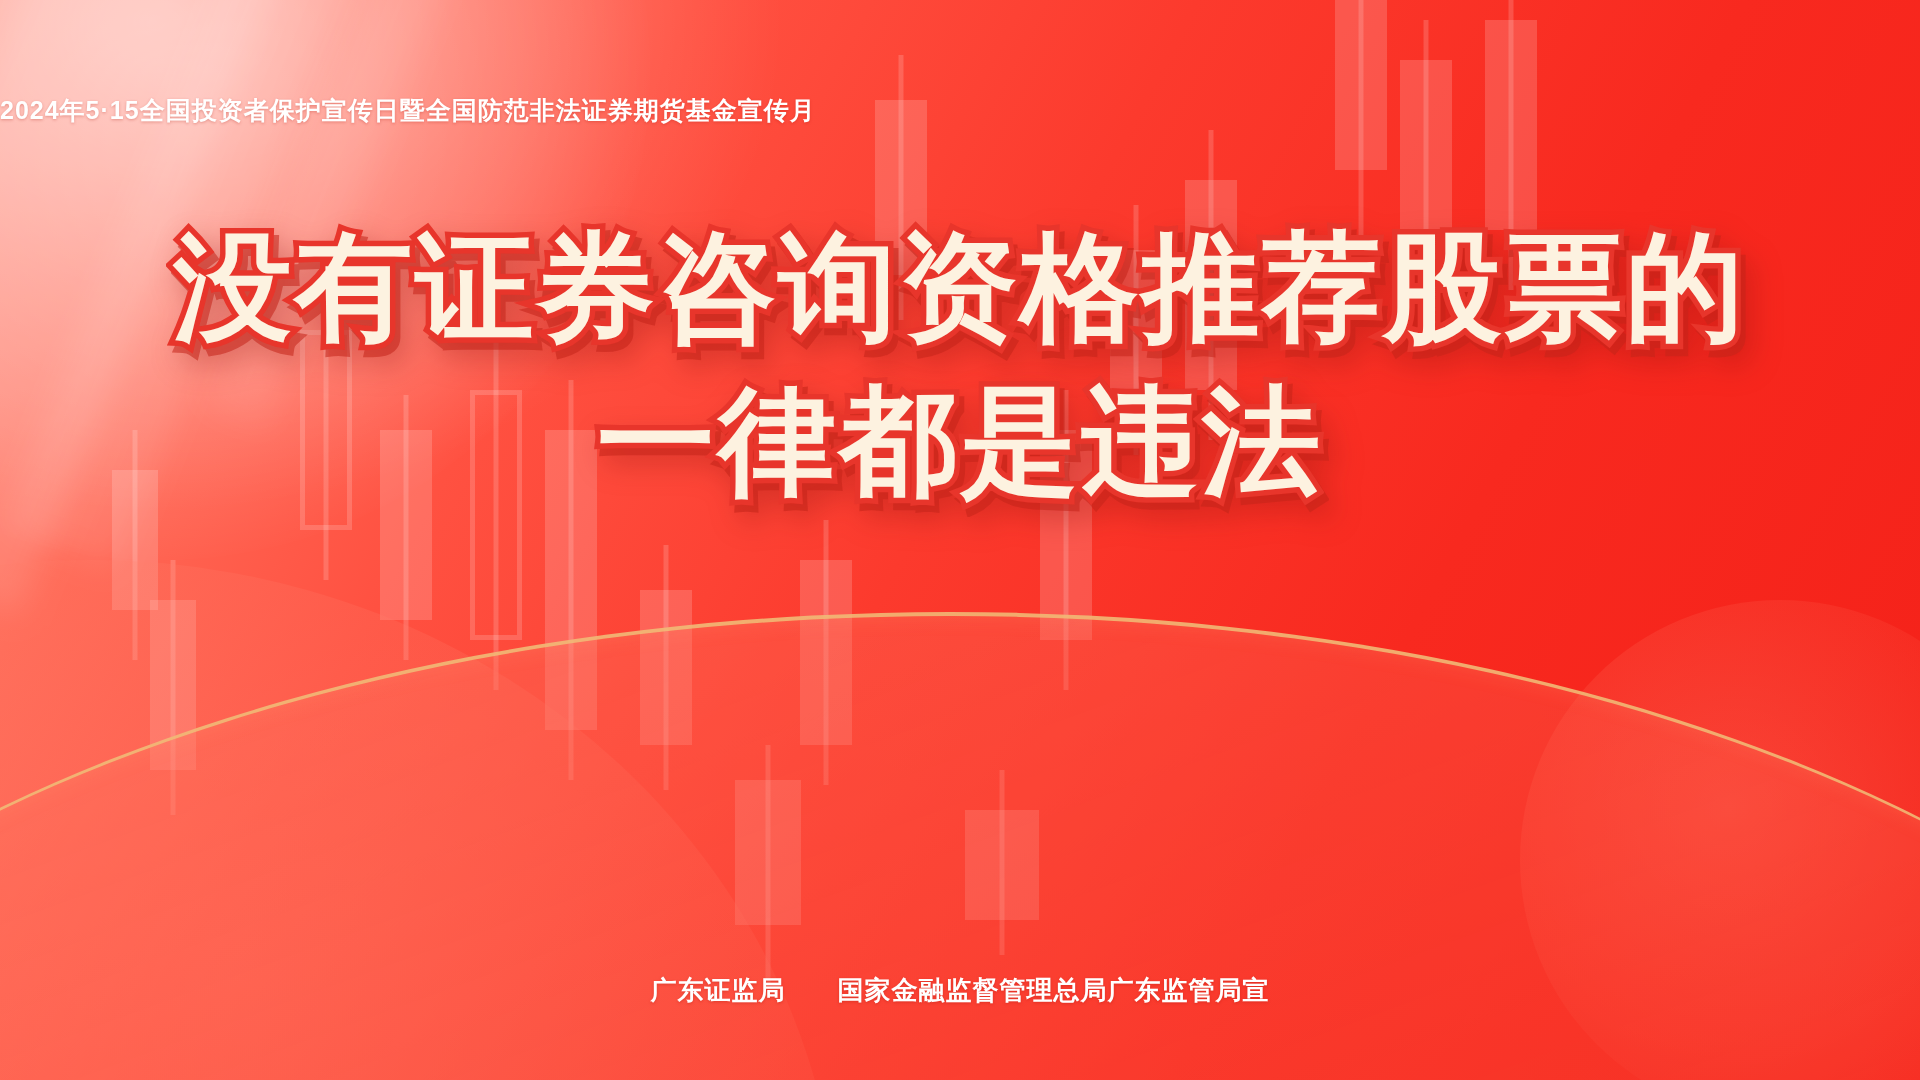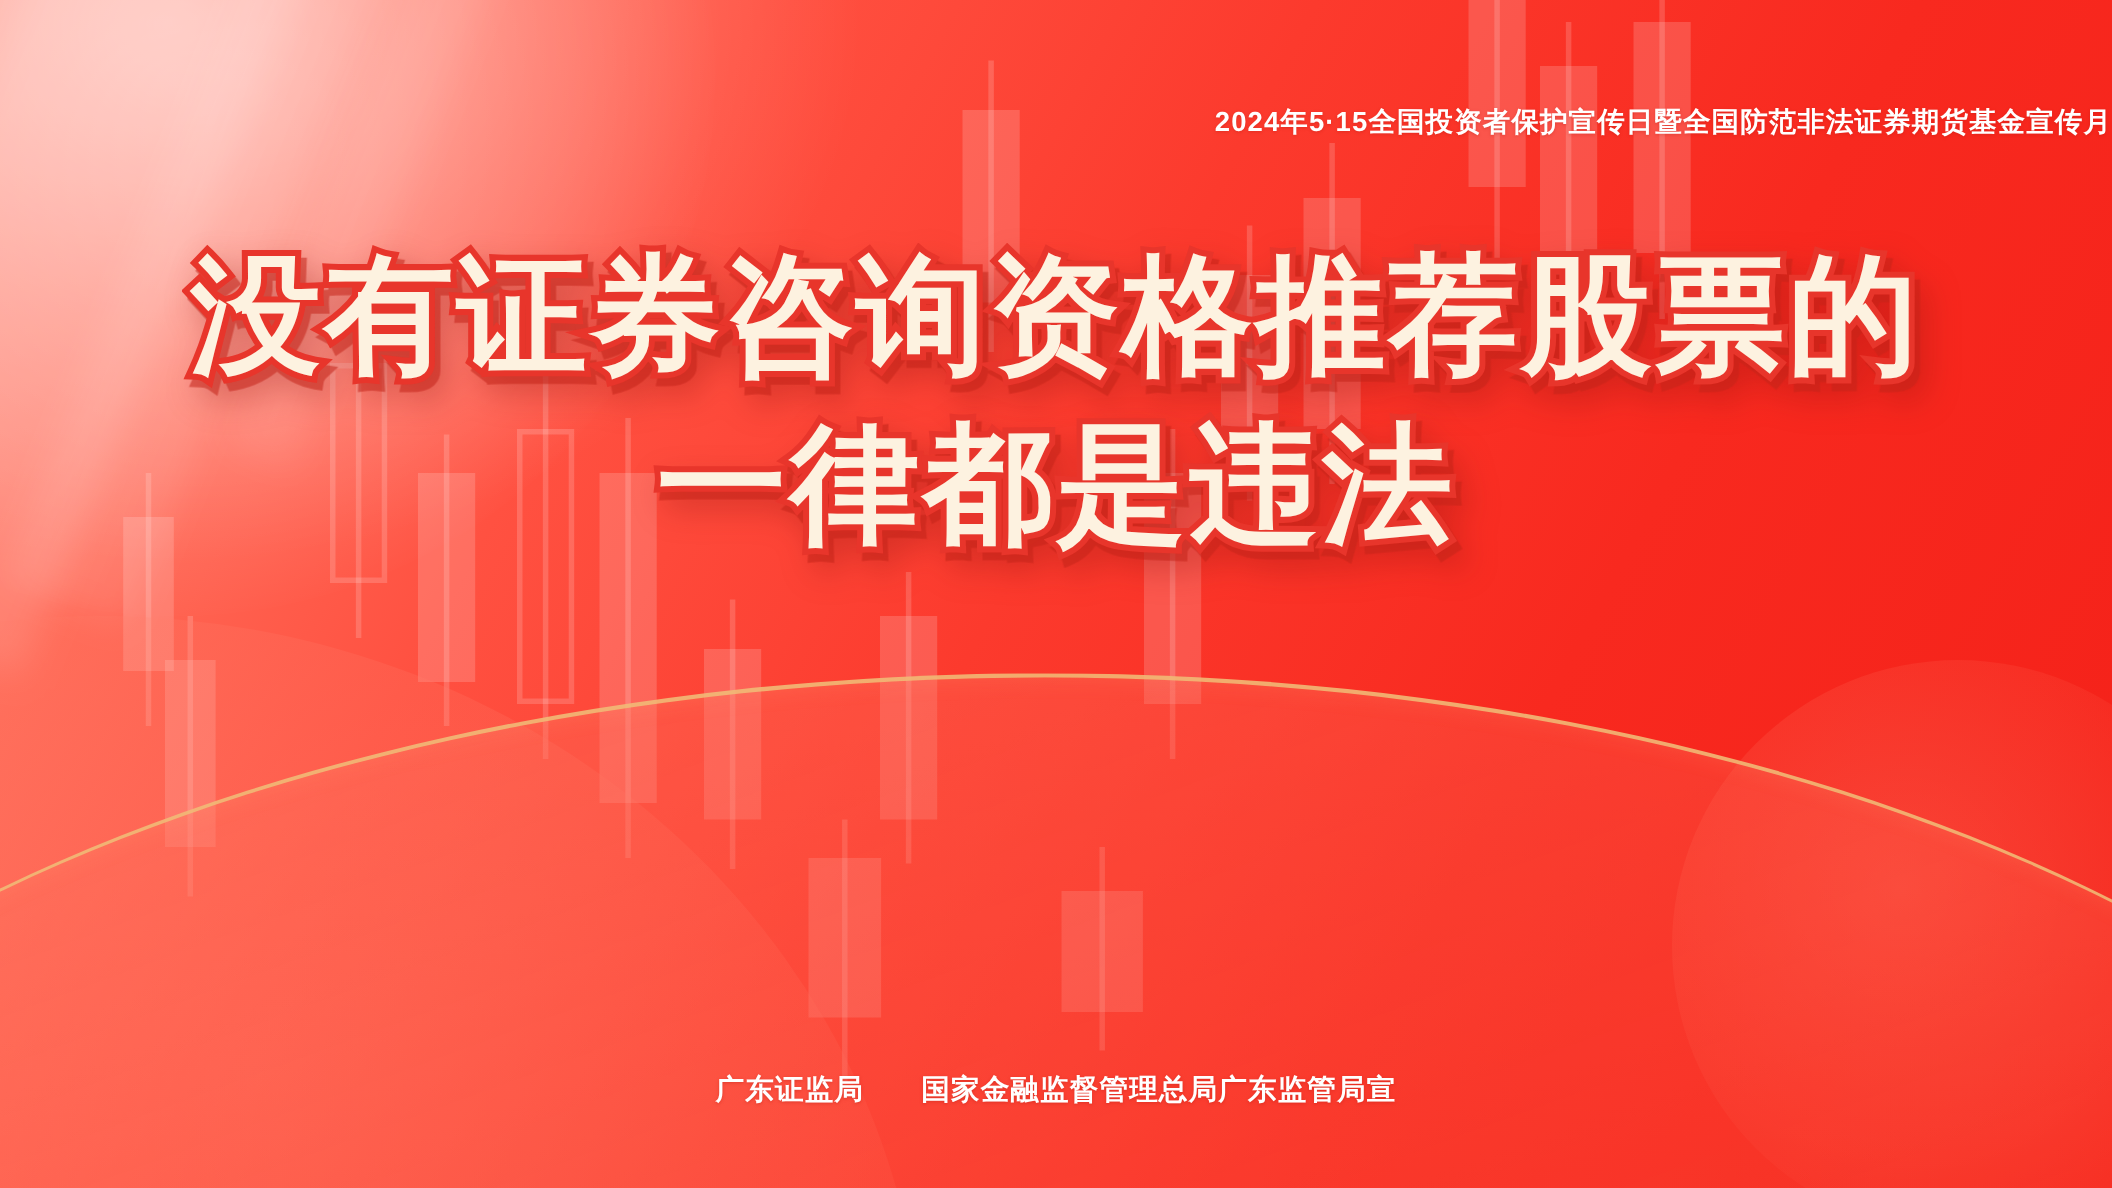--- a/index.html
+++ b/index.html
@@ -68,21 +68,21 @@
     position:absolute; left:-330px; top:-420px;
     width:980px; height:980px; border-radius:50%;
     background:radial-gradient(circle, rgba(255,255,255,0.30) 0%, rgba(255,255,255,0.10) 52%, rgba(255,255,255,0) 72%);
   }
 
   
   #content { position:relative; z-index:5; width:100%; height:100%; }
 
   #header-line {
     position:absolute; top:94px; left:0; right:0;
-    text-align:right;
+    text-align:left;
     color:#ffffff;
     font-size:25px;
     font-weight:bold;
     letter-spacing:1.0px;
     text-shadow:0 1px 3px rgba(170,20,10,0.30);
     white-space:nowrap;
   }
 
   #title-block {
     position:absolute; top:228px; left:0; right:0;

